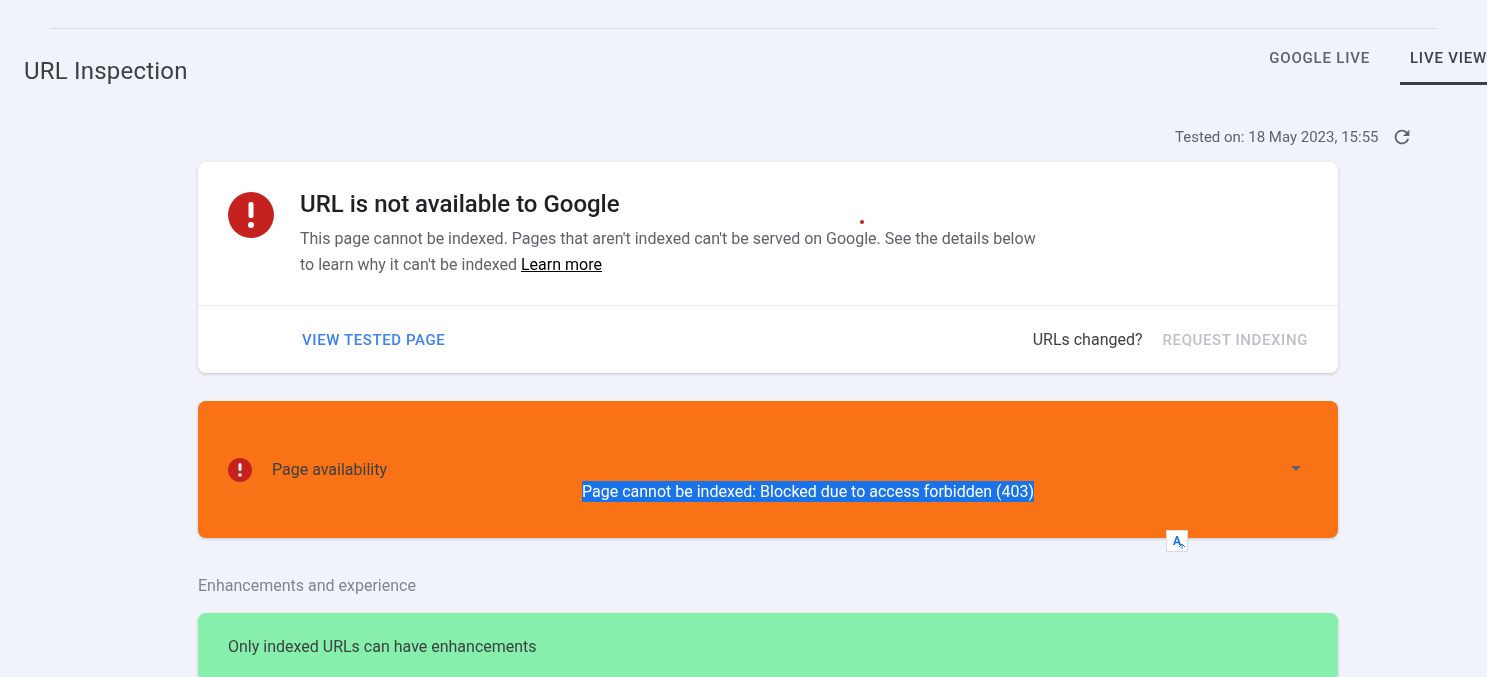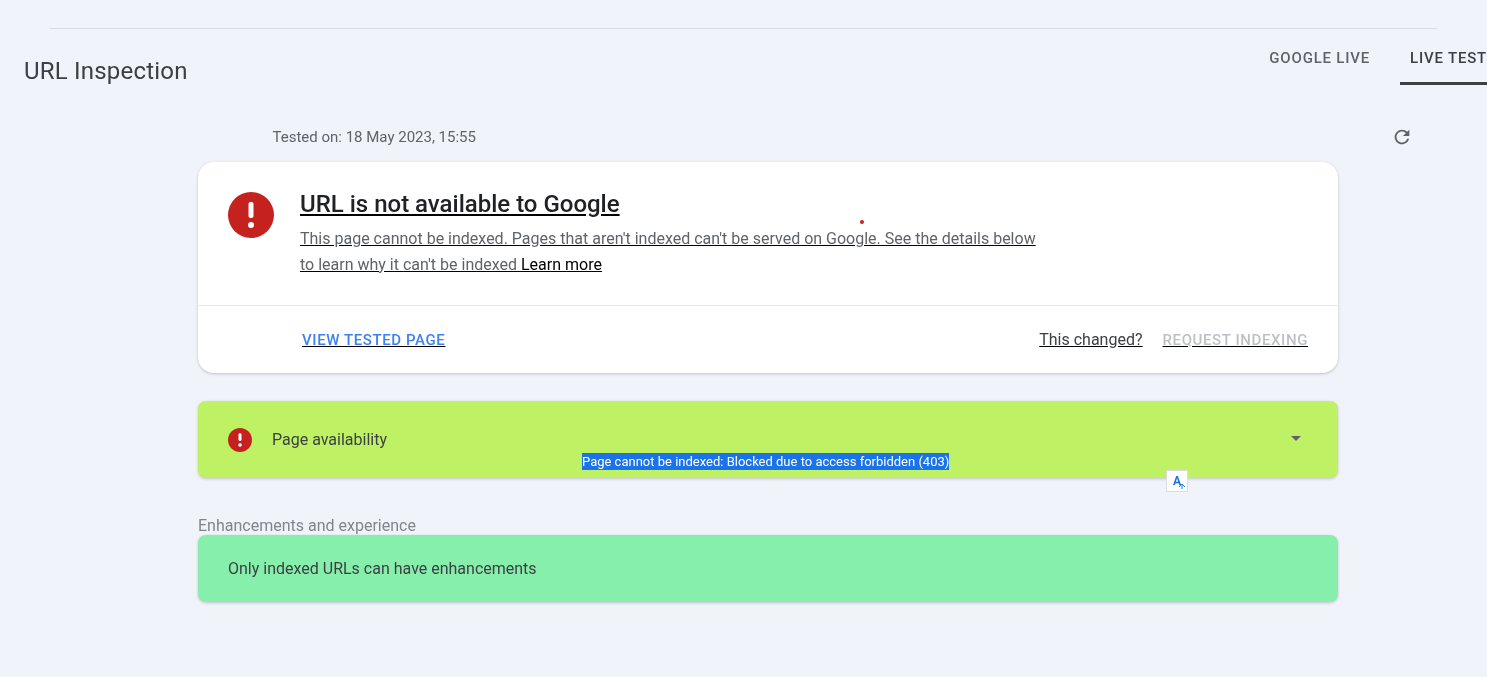--- a/index.html
+++ b/index.html
@@ -57,41 +57,40 @@
       right: -18px;
       bottom: 0;
       height: 3px;
       background: #3c4043;
     }
     .tested-row {
       max-width: 1338px;
       margin: 40px auto 14px auto;
       padding: 0 0 0 198px;
       display: flex;
-      justify-content: space-between;
-      align-items: center;
-      gap: 28px;
+      justify-content: flex-end;
+      align-items: center;
+      gap: 12px;
       color: #5f6368;
       font-size: 15px;
     }
     .refresh-icon {
       width: 22px;
       height: 22px;
       cursor: pointer;
     }
     .content {
       max-width: 1140px;
       margin: 0 auto 0 198px;
     }
     .card {
       background: #fff;
-      border-radius: 16px;
+      border-radius: 8px;
       box-shadow: 0 1px 2px rgba(60,64,67,.15), 0 1px 3px 1px rgba(60,64,67,.08);
       margin-bottom: 28px;
-      text-decoration: underline;
     }
     .main-status {
       display: flex;
       padding: 28px 30px 28px 30px;
       gap: 26px;
       align-items: flex-start;
       border-bottom: 1px solid #e8eaed;
     }
     .status-icon-big {
       width: 46px;
@@ -155,24 +154,24 @@
       color: #3c4043;
     }
     .request-indexing {
       font-size: 15px;
       font-weight: 500;
       letter-spacing: 0.6px;
       color: #bdc1c6;
       text-align: right;
     }
     .availability-card {
-      background: #bef264;
+      background: #f97316;
       border-radius: 8px;
       box-shadow: 0 1px 2px rgba(60,64,67,.15), 0 1px 3px 1px rgba(60,64,67,.08);
-      padding: 8px 30px;
+      padding: 36px 30px;
       display: flex;
       align-items: center;
       gap: 20px;
       margin-bottom: 38px;
       position: relative;
     }
     .status-icon-small {
       width: 24px;
       height: 24px;
       background: #c5221f;
@@ -185,21 +184,21 @@
     .status-icon-small svg {
       width: 4px;
       height: 14px;
     }
     .avail-label {
       font-size: 16px;
       color: #3c4043;
       width: 290px;
     }
     .avail-status {
-      font-size: 13px;
+      font-size: 16px;
       color: #fff;
       background: #1a73e8;
       padding: 1px 0;
       margin-top: 44px;
     }
     .chevron {
       margin-left: auto;
       cursor: pointer;
       color: #5f6368;
     }
@@ -214,40 +213,41 @@
       display: flex;
       align-items: center;
       justify-content: center;
       font-size: 12px;
       color: #1a73e8;
       font-weight: 700;
     }
     .section-label {
       font-size: 16px;
       color: #80868b;
+      margin-bottom: 18px;
     }
     .enhancements-card {
       background: #86efac;
       border-radius: 8px;
       box-shadow: 0 1px 2px rgba(60,64,67,.15), 0 1px 3px 1px rgba(60,64,67,.08);
       padding: 24px 30px;
       font-size: 16px;
       color: #3c4043;
     }
   </style>
 </head>
 <body>
 
 <div class="top-divider"></div>
 
 <div class="header">
   <h1 class="page-title">URL Inspection</h1>
   <div class="tabs">
     <div class="tab">GOOGLE LIVE</div>
-    <div class="tab active">LIVE TEST</div>
+    <div class="tab active">LIVE VIEW</div>
   </div>
 </div>
 
 <div class="tested-row">
   <span>Tested on: 18 May 2023, 15:55</span>
   <span class="refresh-icon">
     <svg viewBox="0 0 24 24" fill="#5f6368">
         <path d="M17.65 6.35A7.96 7.96 0 0012 4c-4.42 0-8 3.58-8 8s3.58 8 8 8c3.73 0 6.84-2.55 7.73-6h-2.08A5.99 5.99 0 0112 18c-3.31 0-6-2.69-6-6s2.69-6 6-6c1.66 0 3.14.69 4.22 1.78L13 11h7V4l-2.35 2.35z"></path>
       </svg>
   </span>
@@ -266,21 +266,21 @@
       <div class="status-text">
         <h2>URL is not available to Google</h2>
         <p>
           <span>This page cannot be indexed. Pages that aren't indexed can't be served on Google. See the details below to learn why it can't be indexed </span><a href="#">Learn more</a>
         </p>
       </div>
     </div>
     <div class="actions-row">
       <span class="action-left">VIEW TESTED PAGE</span>
       <div class="action-right">
-        <span class="page-changed">This changed?</span>
+        <span class="page-changed">URLs changed?</span>
         <span class="request-indexing">REQUEST INDEXING</span>
       </div>
     </div>
   </div>
 
   <div class="availability-card">
     <div class="status-icon-small">
       <svg viewBox="0 0 4 14" fill="#fff">
           <rect x="0.5" y="0" width="3" height="8" rx="1.5"></rect>
           <circle cx="2" cy="12" r="1.8"></circle>

